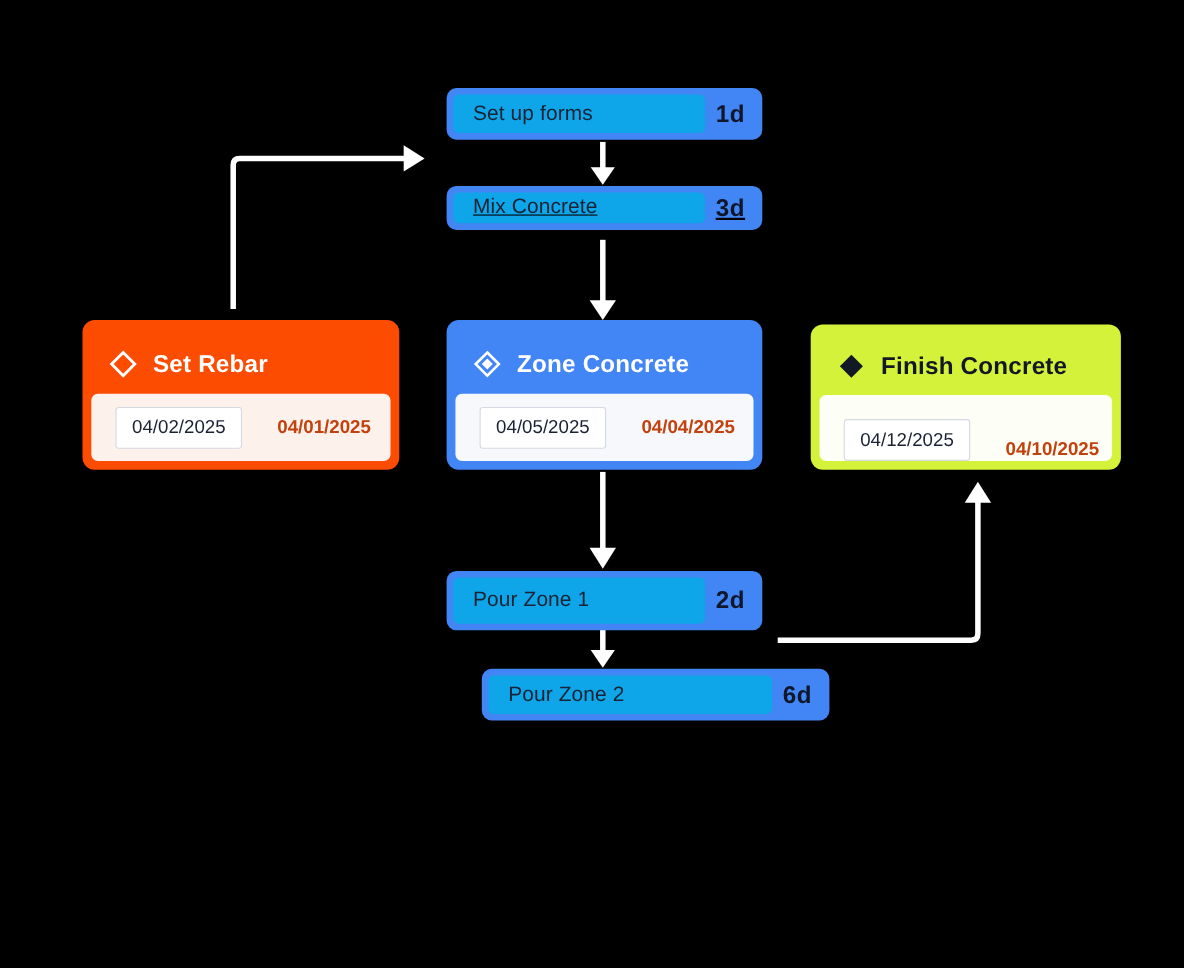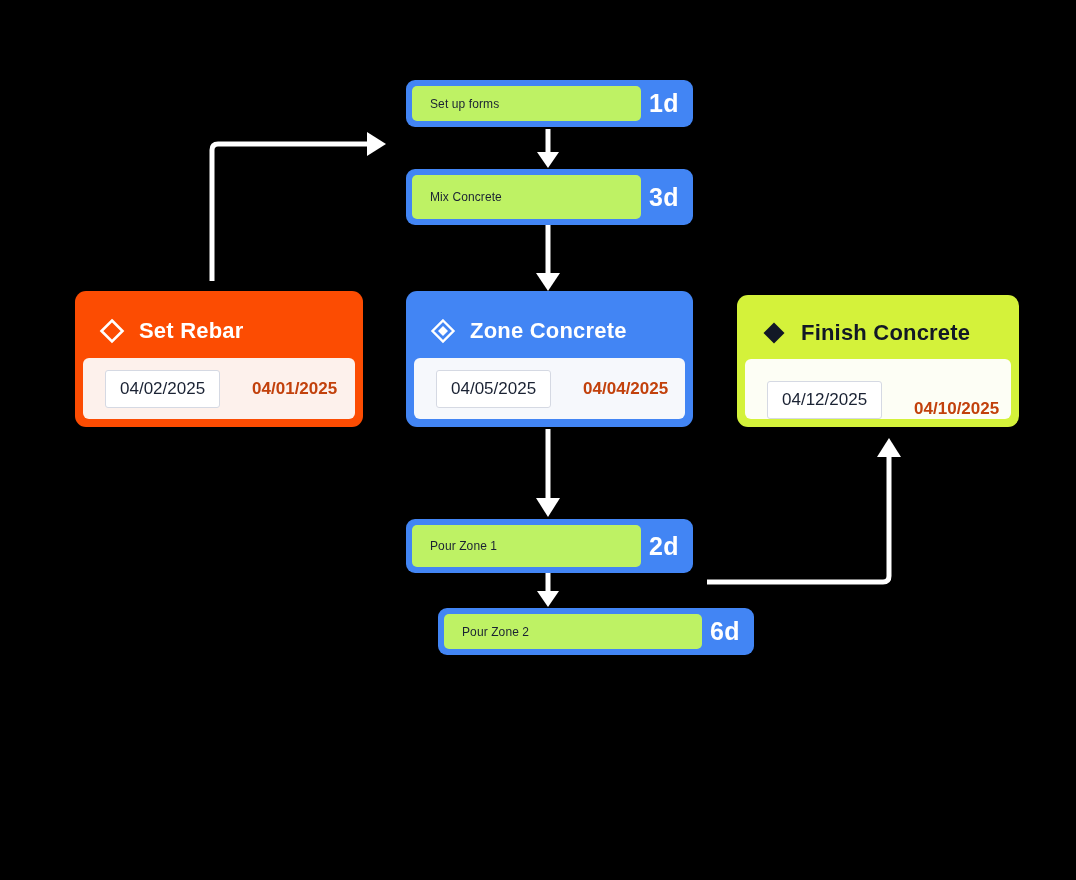--- a/index.html
+++ b/index.html
@@ -38,40 +38,40 @@
     box-sizing: border-box;
     border-radius: 9px;
     display: flex;
     align-items: center;
     padding: 6px;
     gap: 0;
   }
   .taskbar-label {
     flex: 1 1 auto;
     height: 100%;
-    background: #bef264;
+    background: #0ea5e9;
     border-radius: 5px;
     display: flex;
     align-items: center;
     padding-left: 18px;
-    font-size: 12px;
+    font-size: 19px;
     color: #1a2233;
     letter-spacing: 0.1px;
     white-space: nowrap;
     overflow: hidden;
   }
   .taskbar-duration {
     flex: 0 0 auto;
     width: 46px;
     height: 100%;
     display: flex;
     align-items: center;
     justify-content: center;
-    color: #ffffff;
-    font-size: 25px;
+    color: #0f172a;
+    font-size: 22px;
     font-weight: 700;
     letter-spacing: 0.5px;
   }
 
   
   .milestone {
     position: absolute;
     box-sizing: border-box;
     border-radius: 11px;
     overflow: hidden;
@@ -157,21 +157,21 @@
       <path d="M 707 582 L 883 582 Q 889 582 889 576 L 889 456" stroke="#ffffff" stroke-width="5" fill="none" stroke-linecap="butt"></path>
       <polygon points="877,457 901,457 889,438" fill="#ffffff"></polygon>
     </g>
   </svg>
 
   <div class="taskbar" style="left:406px; top:80px; width:287px; height:47px; background:#4285f4;">
     <div class="taskbar-label">Set up forms</div>
     <div class="taskbar-duration">1d</div>
   </div>
 
-  <div class="taskbar" style="left:406px; top:169px; width:287px; height:56px; background:#4285f4;">
+  <div class="taskbar" style="left:406px; top:169px; width:287px; height:40px; background:#4285f4;text-decoration:underline;">
     <div class="taskbar-label">Mix Concrete</div>
     <div class="taskbar-duration">3d</div>
   </div>
 
   <div class="taskbar" style="left:406px; top:519px; width:287px; height:54px; background:#4285f4;">
     <div class="taskbar-label">Pour Zone 1</div>
     <div class="taskbar-duration">2d</div>
   </div>
 
   <div class="taskbar" style="left:406px; top:608px; width:316px; height:47px; background:#4285f4;margin-left:32px;">

